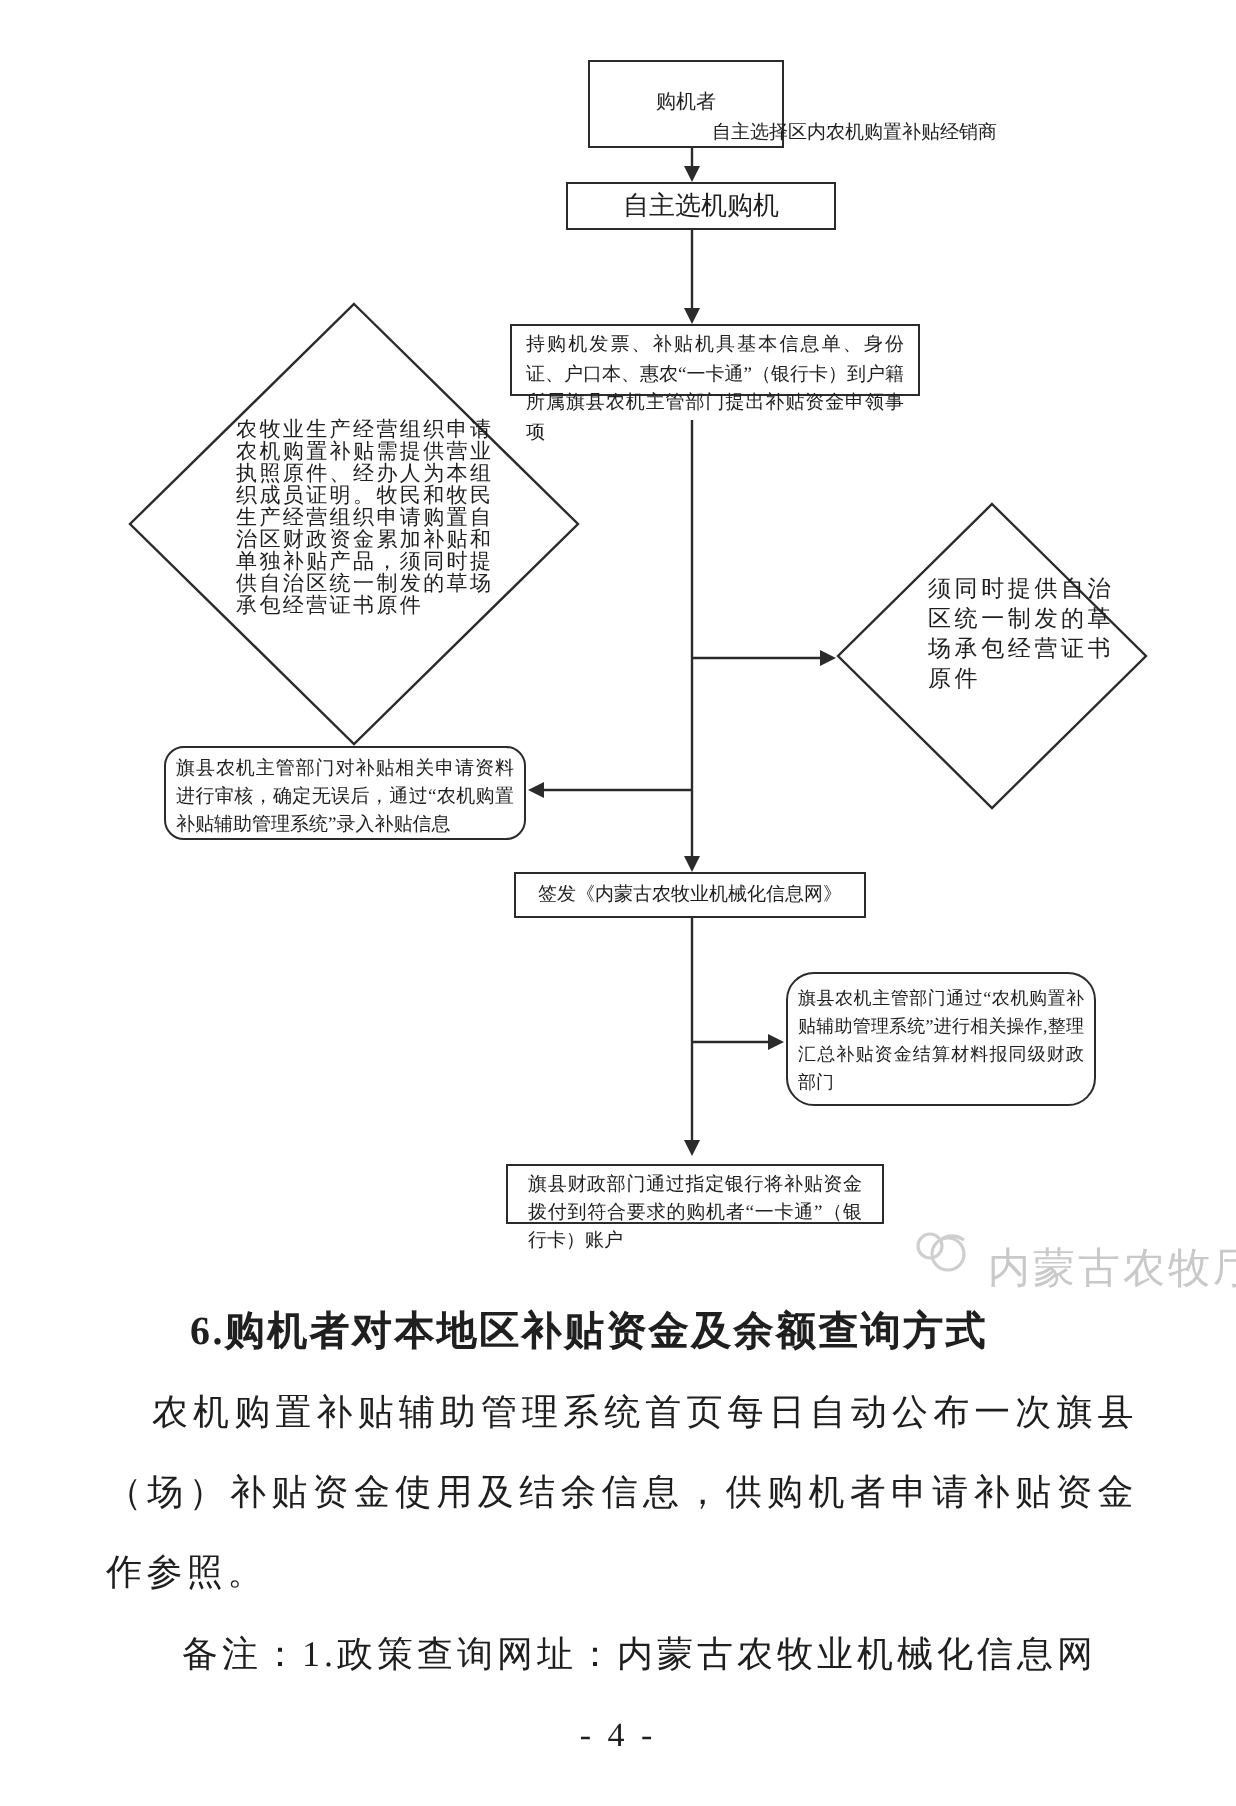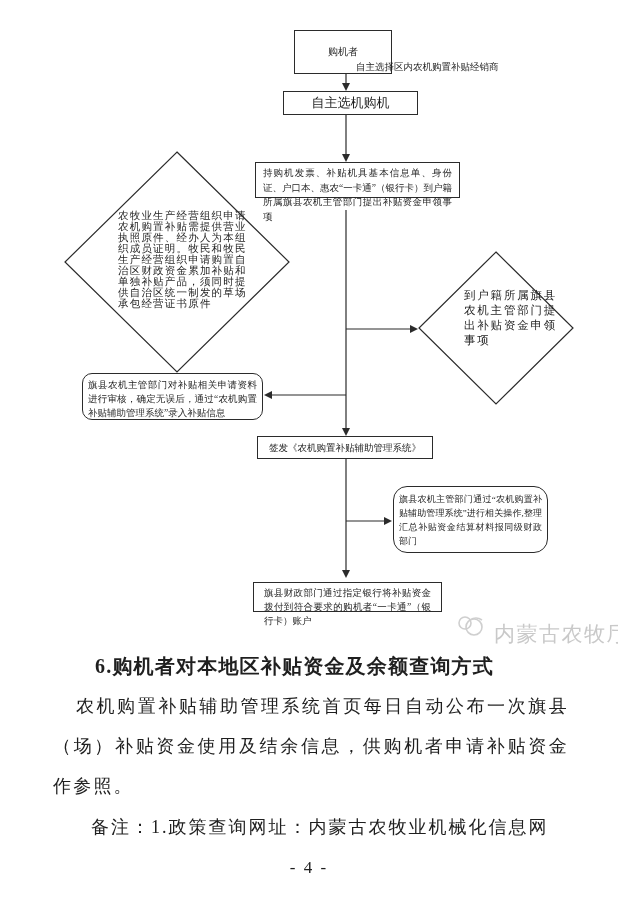--- a/index.html
+++ b/index.html
@@ -161,26 +161,26 @@
   <div class="flow-label l-dealer">自主选择区内农机购置补贴经销商</div>
 
   <div class="fnode center n-select">
     <span>自主选机购机</span>
   </div>
 
   <div class="fnode multi n-apply">持购机发票、补贴机具基本信息单、身份证、户口本、惠农“一卡通”（银行卡）到户籍所属旗县农机主管部门提出补贴资金申领事项</div>
 
   <div class="diamond-text dt-left">农牧业生产经营组织申请农机购置补贴需提供营业执照原件、经办人为本组织成员证明。牧民和牧民生产经营组织申请购置自治区财政资金累加补贴和单独补贴产品，须同时提供自治区统一制发的草场承包经营证书原件</div>
 
-  <div class="diamond-text dt-right">到户籍所属旗县农机主管部门提出补贴资金申领事项</div>
+  <div class="diamond-text dt-right">须同时提供自治区统一制发的草场承包经营证书原件</div>
 
   <div class="fnode multi rounded10 n-review">旗县农机主管部门对补贴相关申请资料进行审核，确定无误后，通过“农机购置补贴辅助管理系统”录入补贴信息</div>
 
   <div class="fnode center n-issue">
-    <span>签发《农机购置补贴辅助管理系统》</span>
+    <span>签发《内蒙古农牧业机械化信息网》</span>
   </div>
 
   <div class="fnode multi rounded14 n-summarize">旗县农机主管部门通过“农机购置补贴辅助管理系统”进行相关操作,整理汇总补贴资金结算材料报同级财政部门</div>
 
   <div class="fnode multi n-pay">旗县财政部门通过指定银行将补贴资金拨付到符合要求的购机者“一卡通”（银行卡）账户</div>
 
   <div class="watermark">
     <svg width="34" height="26" viewBox="0 0 34 26">
       <g stroke="#cfcfcf" stroke-width="1.6" fill="none">
         <circle cx="11" cy="11" r="6"></circle>

